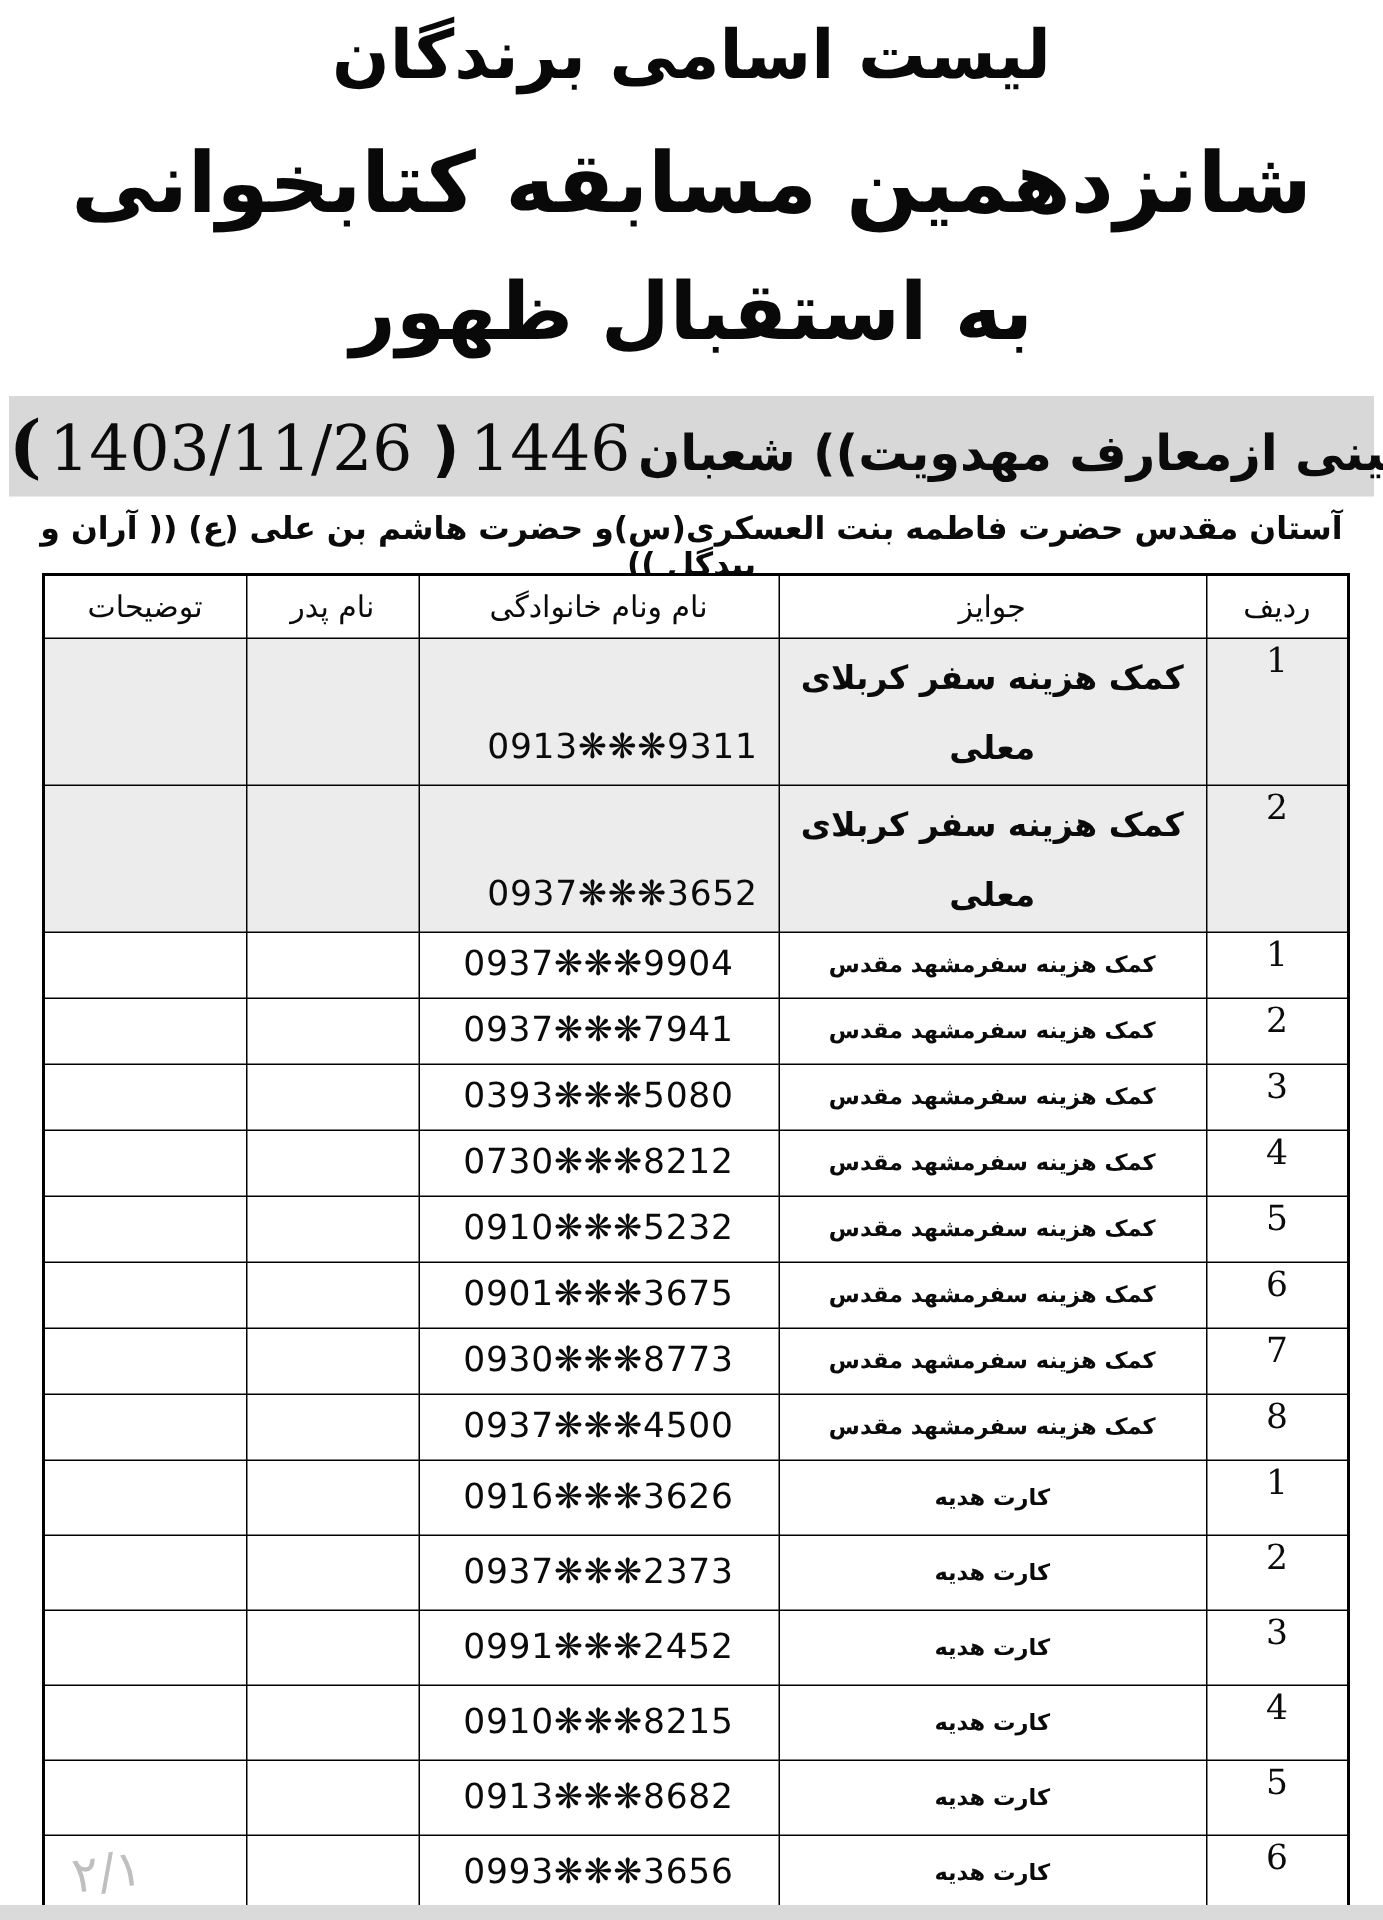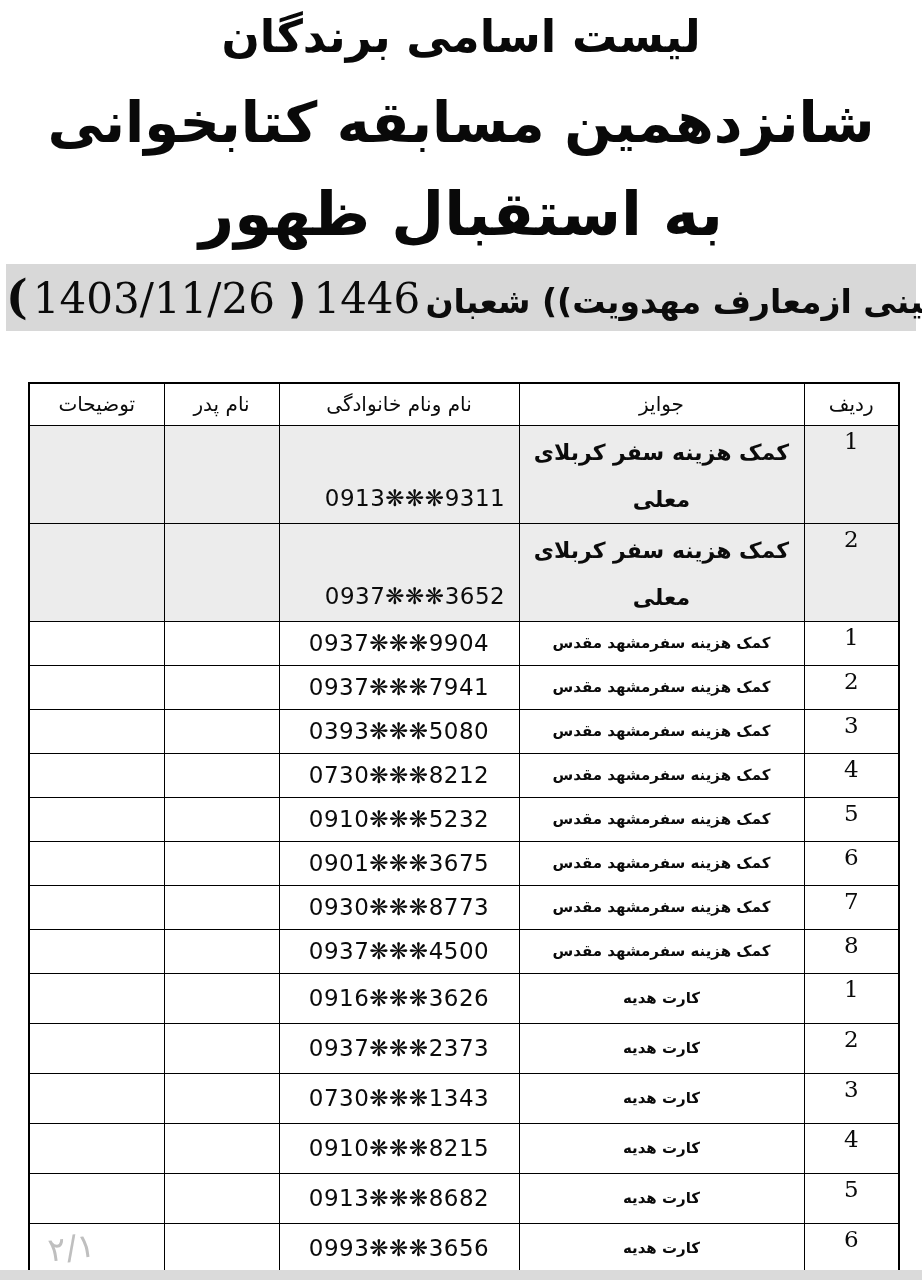--- a/index.html
+++ b/index.html
@@ -10,21 +10,21 @@
     background: #ffffff;
     overflow: hidden;
     font-family: "DejaVu Sans", sans-serif;
     color: #0b0b0b;
   }
 
   
   .title { position: absolute; left: 0; right: 0; text-align: center; font-weight: 700; color: #090909; direction: rtl; }
   .title-1 { top: 10px;  font-size: 45px; }
   .title-2 { top: 90px;  font-size: 56px; }
-  .title-3 { top: 178px; font-size: 61px; }
+  .title-3 { top: 178px; font-size: 53px; }
 
   
   .banner {
     position: absolute; top: 264px; left: 6px; right: 6px; height: 67px;
     background: var(--banner-bg, #d8d8d8);
     direction: ltr; text-align: center; white-space: nowrap;
     line-height: 67px;
   }
   .banner span { vertical-align: baseline; }
   .banner .serif { font-family: "DejaVu Serif", "Liberation Serif", serif; font-weight: 400; font-size: 42px; }
@@ -92,20 +92,21 @@
   <div class="title title-3">به استقبال ظهور</div>
 
   <div class="banner">
     <span class="paren-serif">(</span>
     <span class="serif">1403/11/26</span>
     <span class="paren-bold">)</span>
     <span class="serif">1446</span>
     <span class="fa-label">ازکتاب ((گلچینی ازمعارف مهدویت)) شعبان</span>
   </div>
 
+  <div class="subtitle">آستان مقدس حضرت فاطمه بنت العسکری(س)و حضرت هاشم بن علی (ع) (( آران و بیدگل ))</div>
 
   <table class="winners">
     <colgroup>
       <col style="width:95px">
       <col style="width:285px">
       <col style="width:240px">
       <col style="width:115px">
       <col style="width:135px">
     </colgroup>
     <thead>
@@ -200,21 +201,21 @@
         <tr class="row-gift">
           <td class="cell-num">2</td>
           <td class="cell-prize">کارت هدیه</td>
           <td class="cell-name"><span dir="ltr">0937❋❋❋2373</span></td>
           <td class="cell-father"></td>
           <td class="cell-notes"></td>
         </tr>
         <tr class="row-gift">
           <td class="cell-num">3</td>
           <td class="cell-prize">کارت هدیه</td>
-          <td class="cell-name"><span dir="ltr">0730❋❋❋1343</span></td>
+          <td class="cell-name"><span dir="ltr">0991❋❋❋2452</span></td>
           <td class="cell-father"></td>
           <td class="cell-notes"></td>
         </tr>
         <tr class="row-gift">
           <td class="cell-num">4</td>
           <td class="cell-prize">کارت هدیه</td>
           <td class="cell-name"><span dir="ltr">0910❋❋❋8215</span></td>
           <td class="cell-father"></td>
           <td class="cell-notes"></td>
         </tr>

